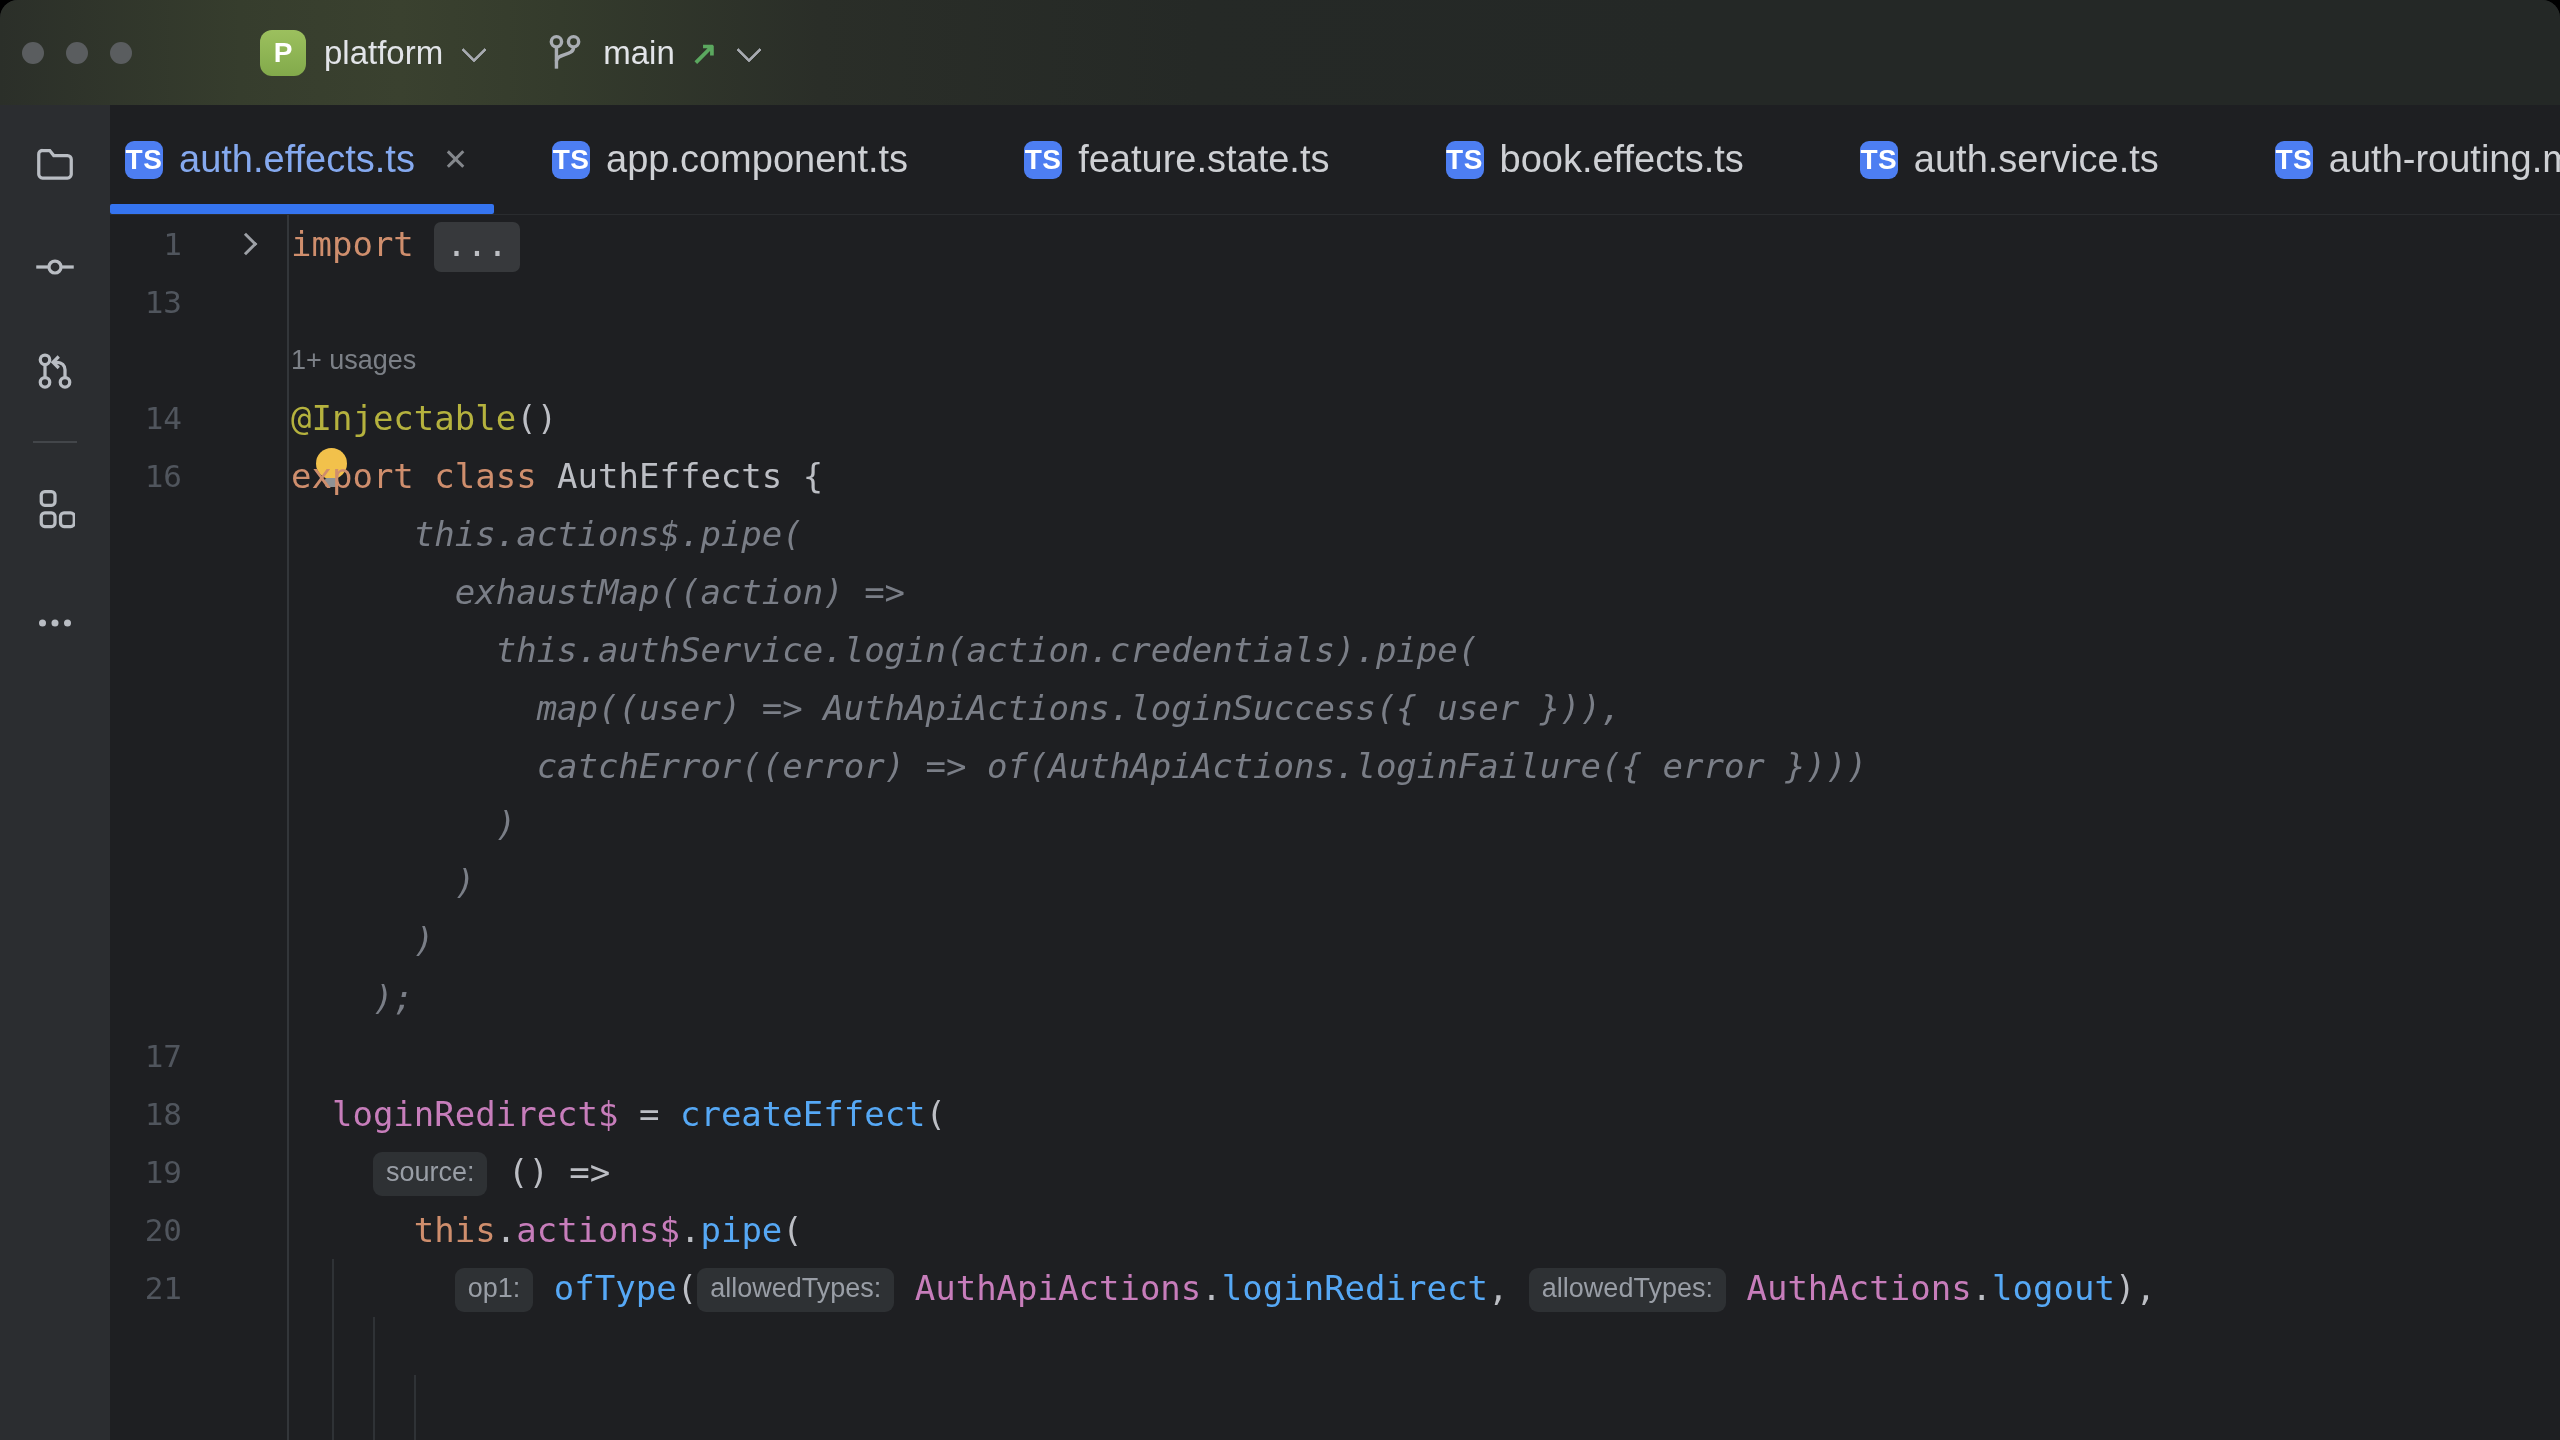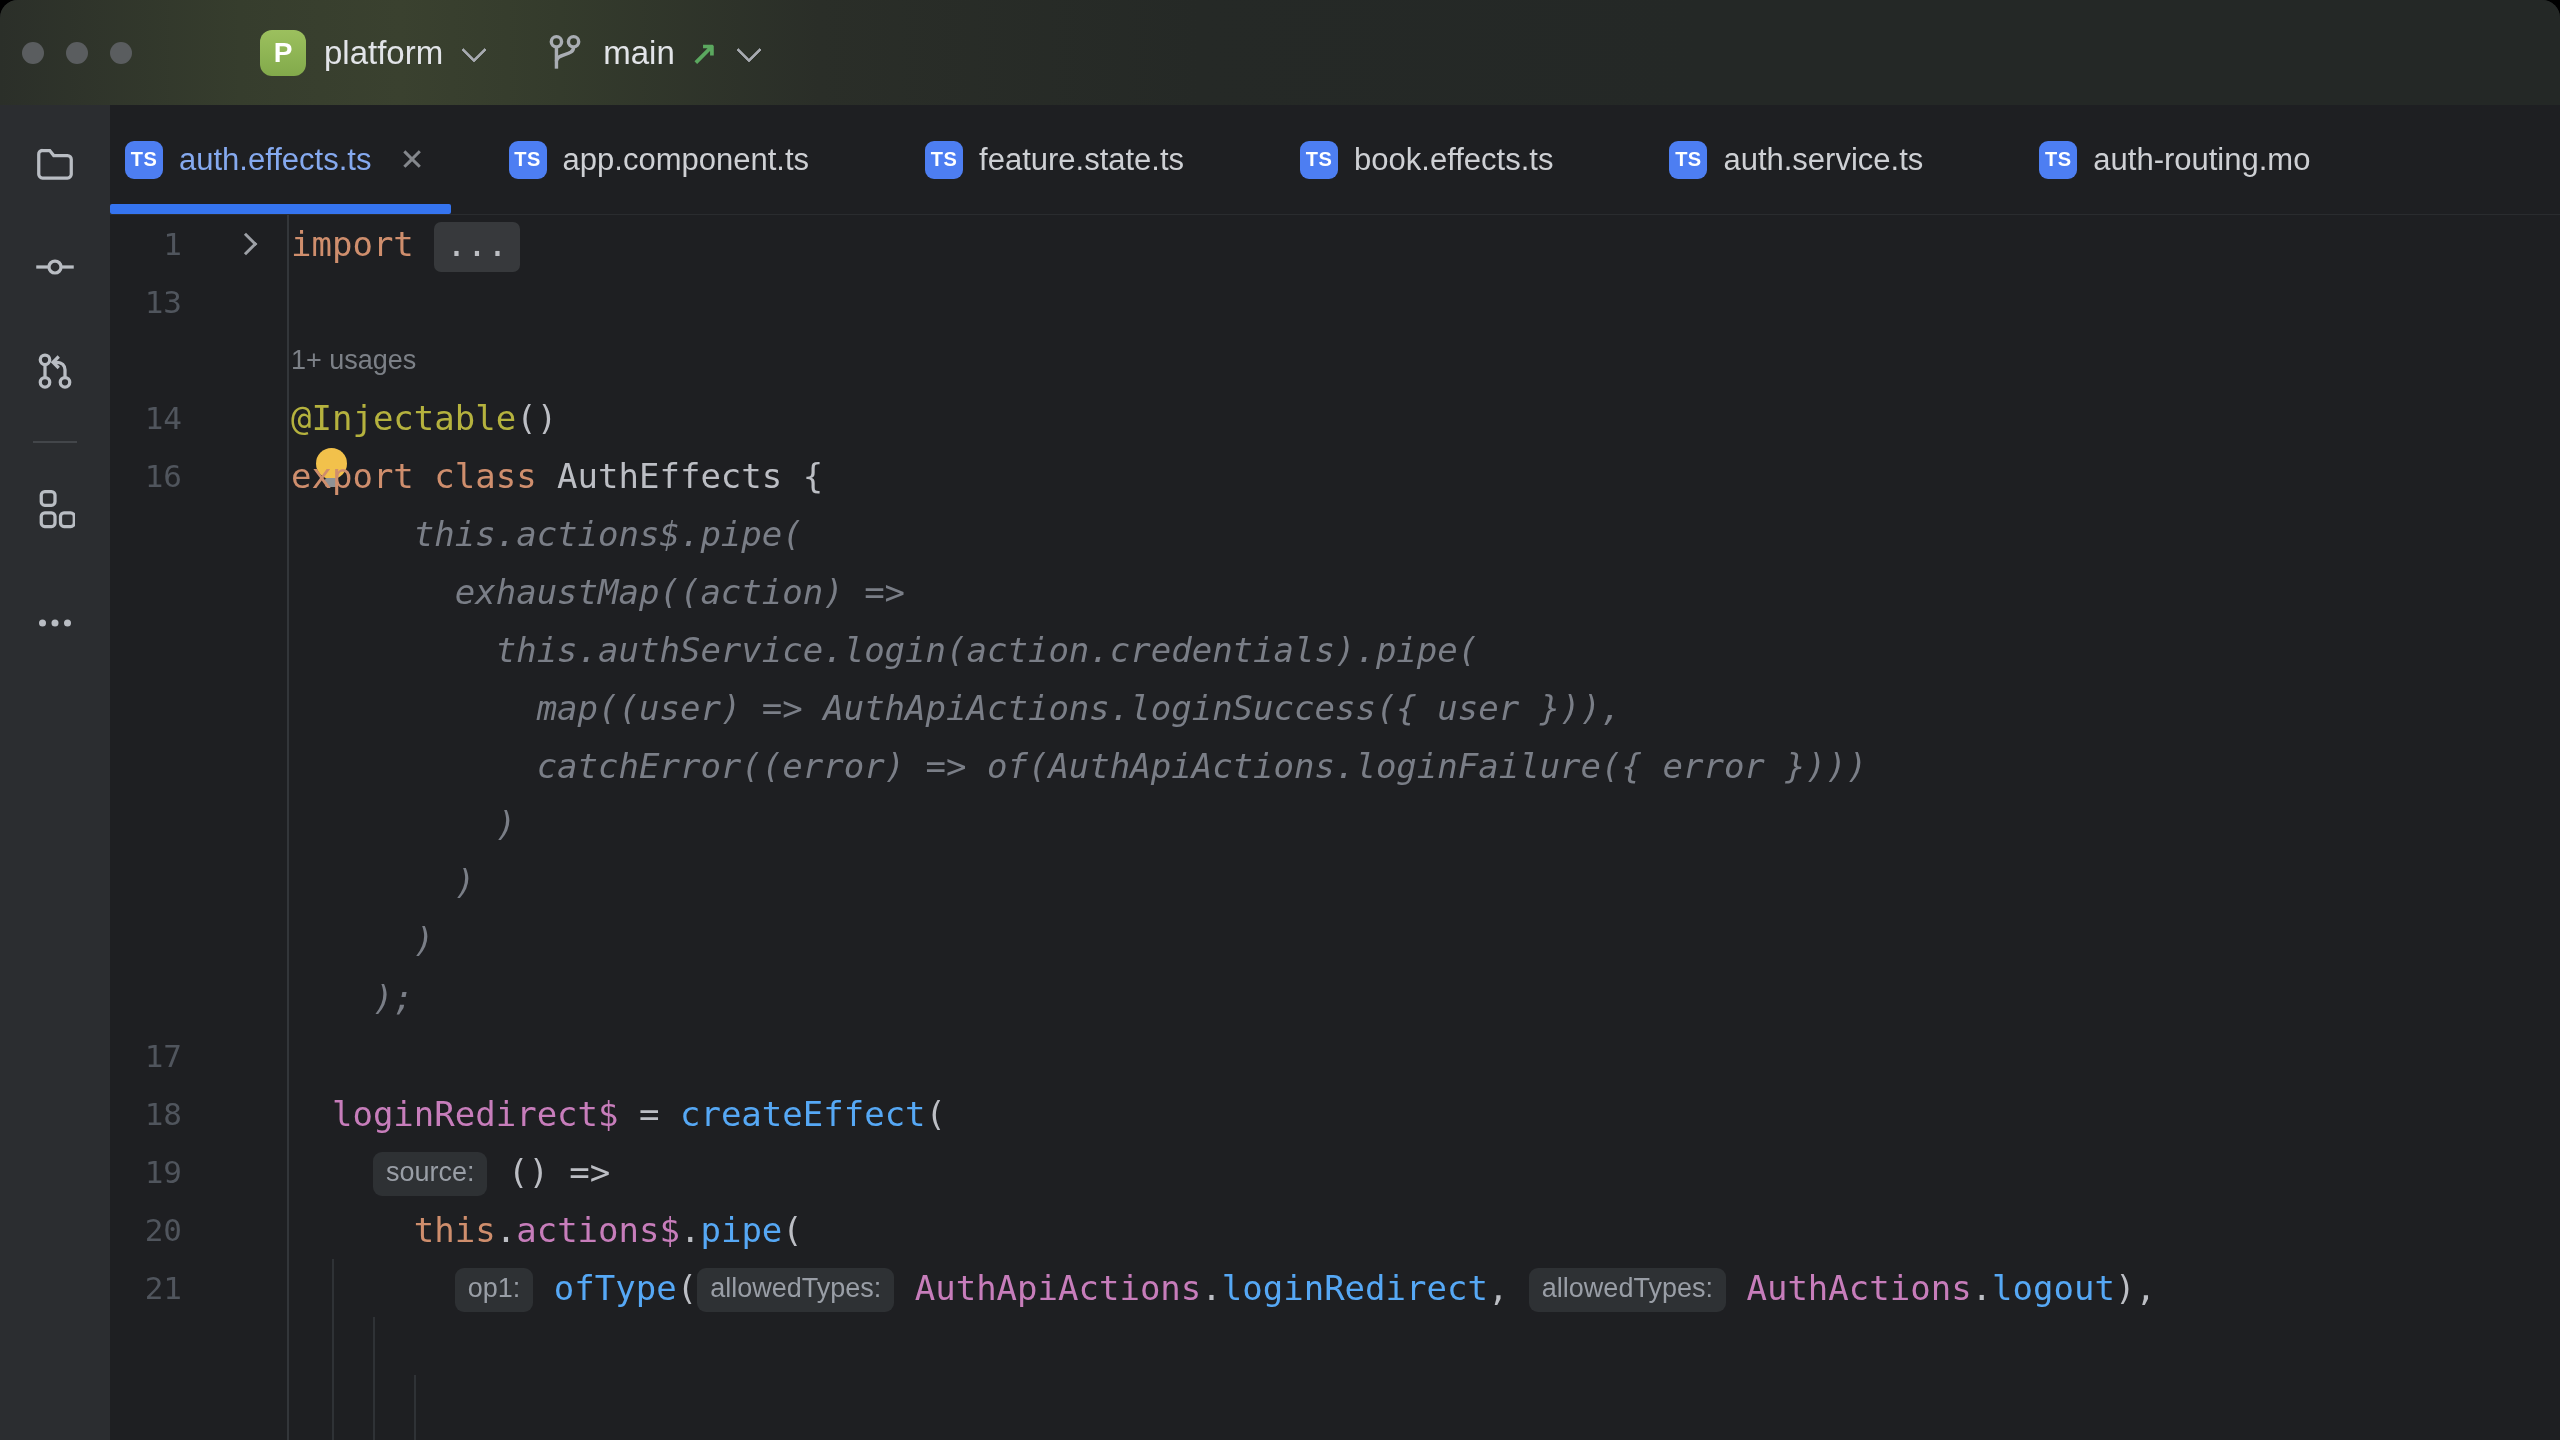--- a/index.html
+++ b/index.html
@@ -29,22 +29,22 @@
     display:flex;flex-direction:column;align-items:center;padding-top:32px;box-sizing:border-box;gap:48px;}
   .stripe .icon-btn{width:56px;height:56px;display:flex;align-items:center;justify-content:center;border-radius:12px;}
   .stripe-divider{width:44px;height:0;border-top:2px solid #43464A;margin:-8px 0;}
 
   
   .tabbar{position:absolute;left:110px;top:105px;right:0;height:110px;background:#1E1F22;
     display:flex;align-items:stretch;border-bottom:1px solid #2A2C2F;box-sizing:border-box;overflow:hidden;}
   .tab{position:relative;display:flex;align-items:center;gap:16px;padding:0 58px;cursor:default;}
   .tab.active{padding:0 26px 0 15px;}
   .ts-badge{width:38px;height:38px;border-radius:9px;background:#4D7EF2;color:#FFF;
-    font-size:20px;font-weight:700;display:flex;align-items:center;justify-content:center;letter-spacing:.5px;}
-  .tab-label{font-size:31px;color:#CED0D4;white-space:nowrap;}
+    font-size:28px;font-weight:700;display:flex;align-items:center;justify-content:center;letter-spacing:.5px;}
+  .tab-label{font-size:38px;color:#CED0D4;white-space:nowrap;}
   .tab.active .tab-label{color:#85A9EF;}
   .tab-close{color:#84878C;font-size:30px;margin-left:12px;}
   .tab.active:after{content:"";position:absolute;left:0;right:0;bottom:0;height:10px;background:#3574F0;border-radius:2px;}
 
   
   .editor{position:absolute;left:110px;top:215px;right:0;bottom:0;background:#1E1F22;
     font-family:"DejaVu Sans Mono",monospace;font-size:34px;}
   .gutter-sep{position:absolute;left:177px;top:0;bottom:0;width:2px;background:#33363A;pointer-events:none;}
   .guide{position:absolute;width:2px;background:#2F3236;pointer-events:none;}
   .row{position:relative;height:58px;line-height:58px;white-space:pre;}

